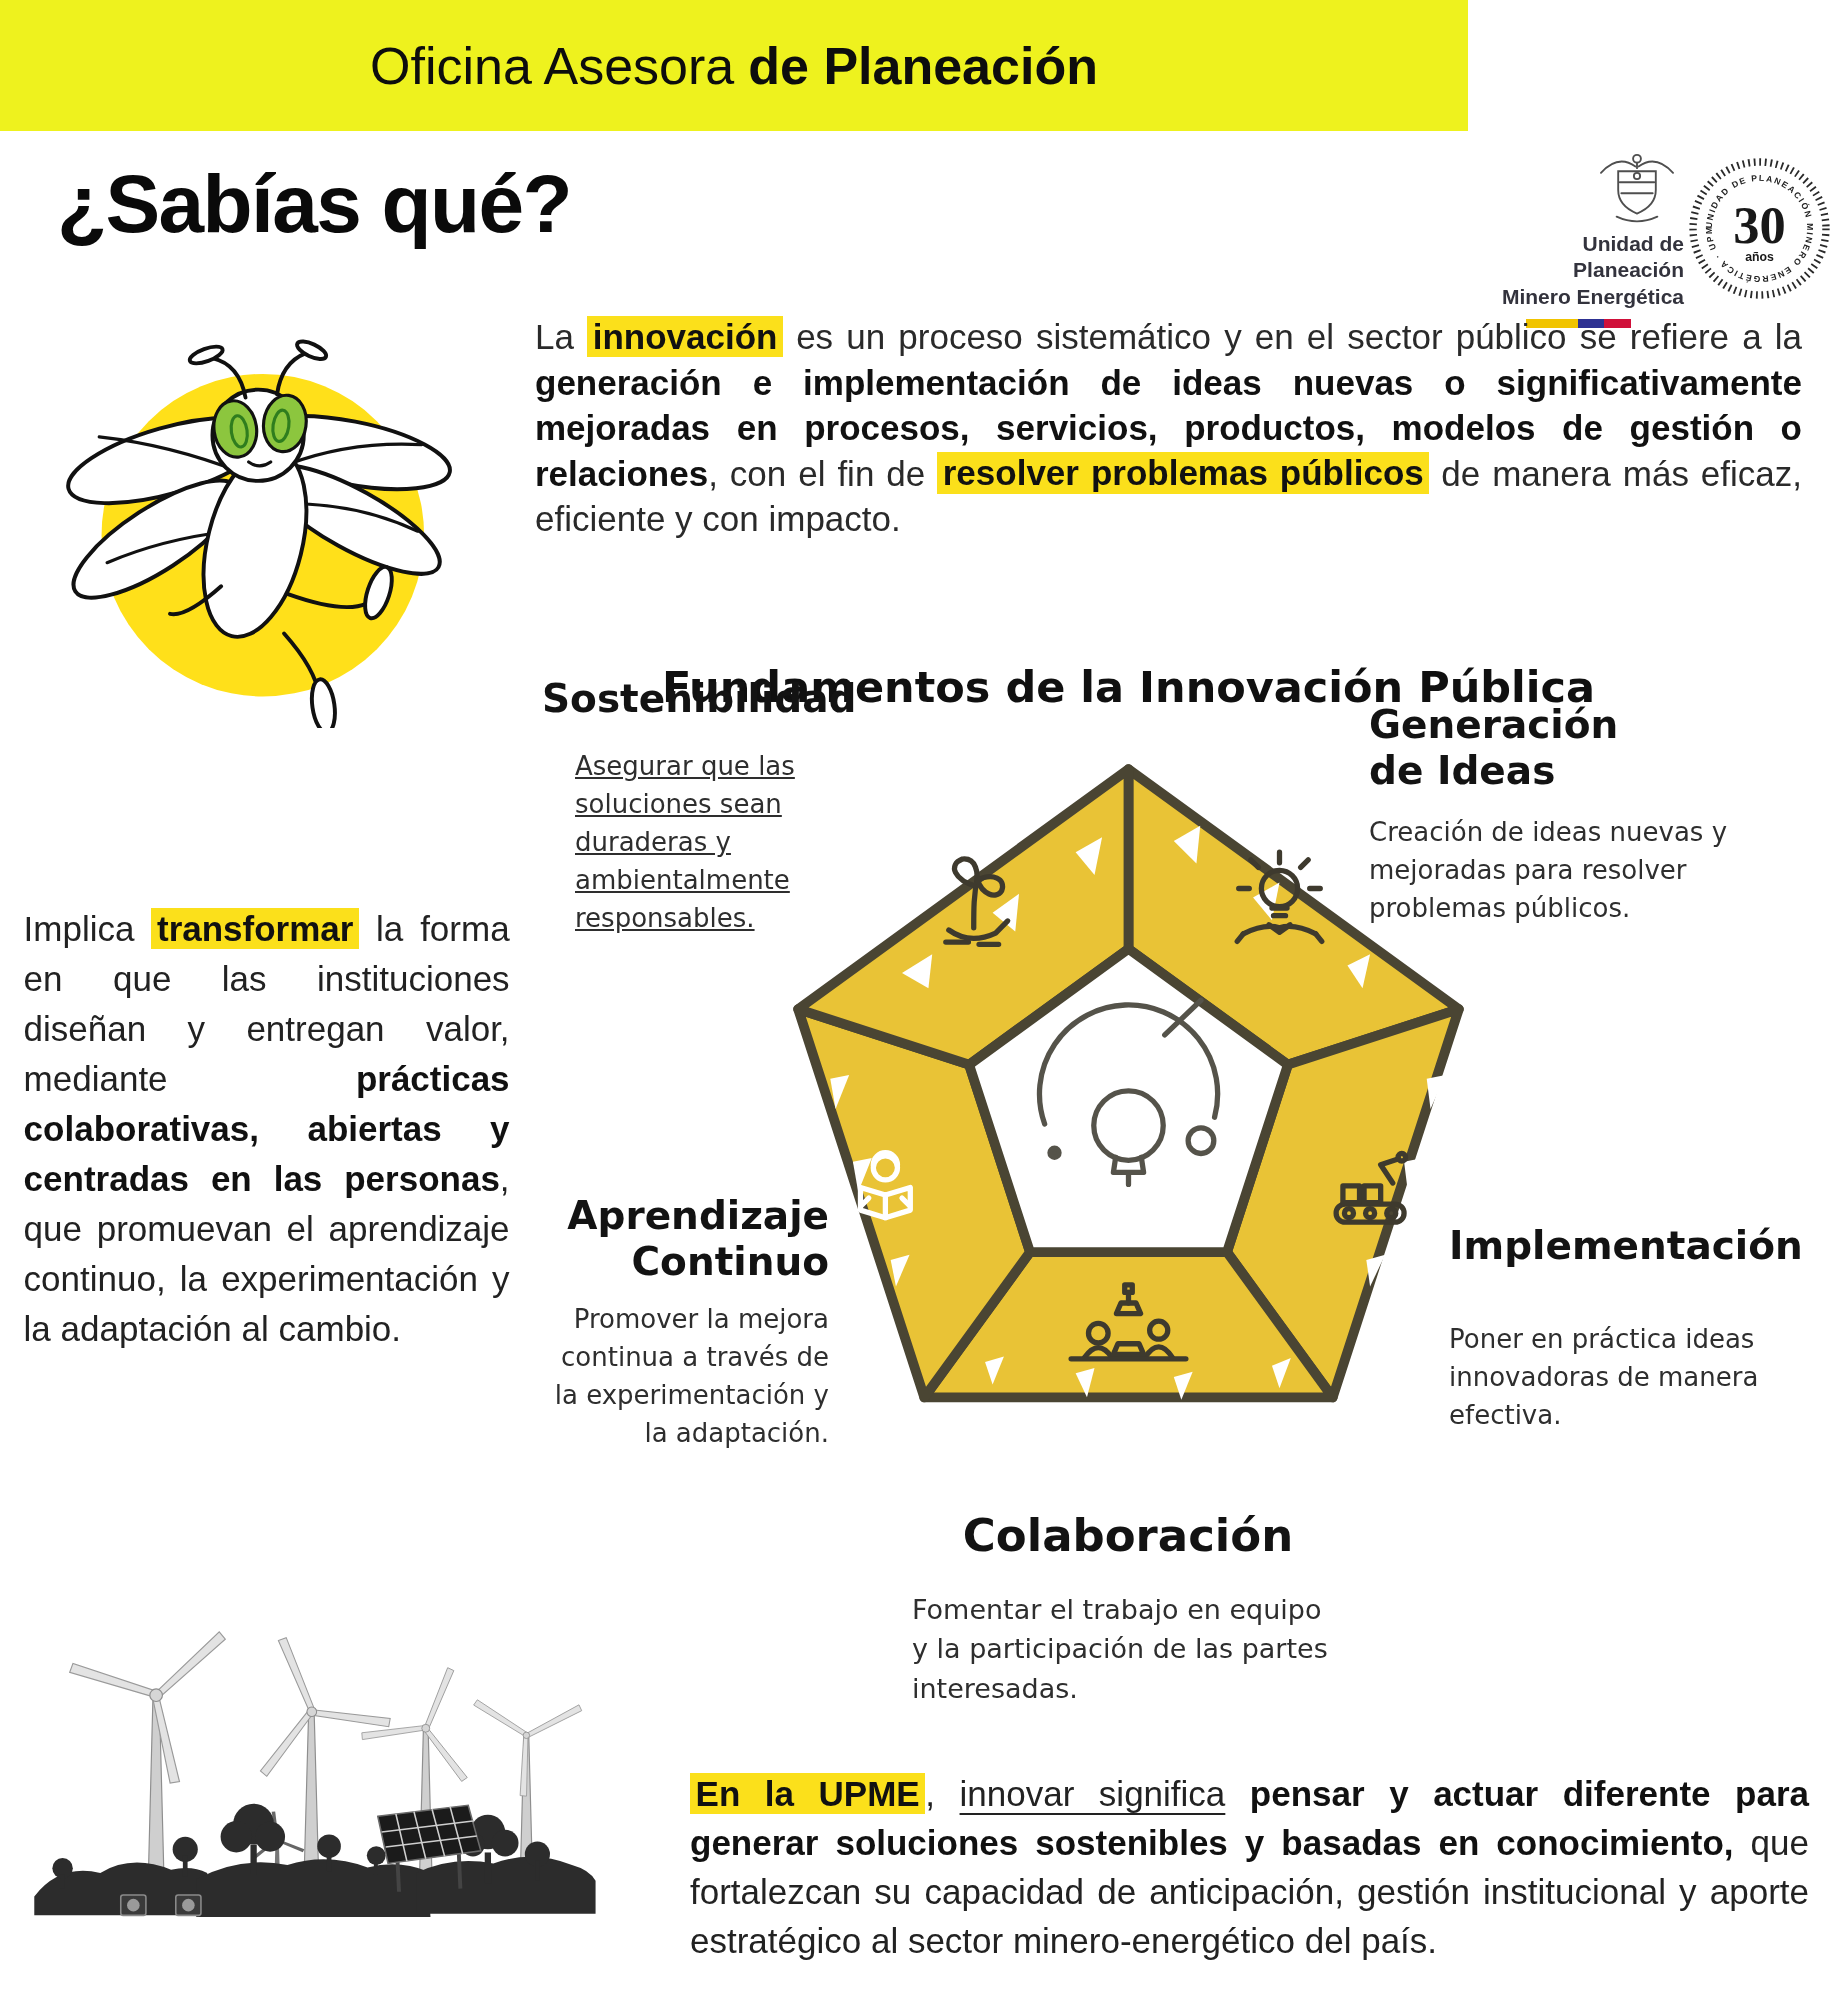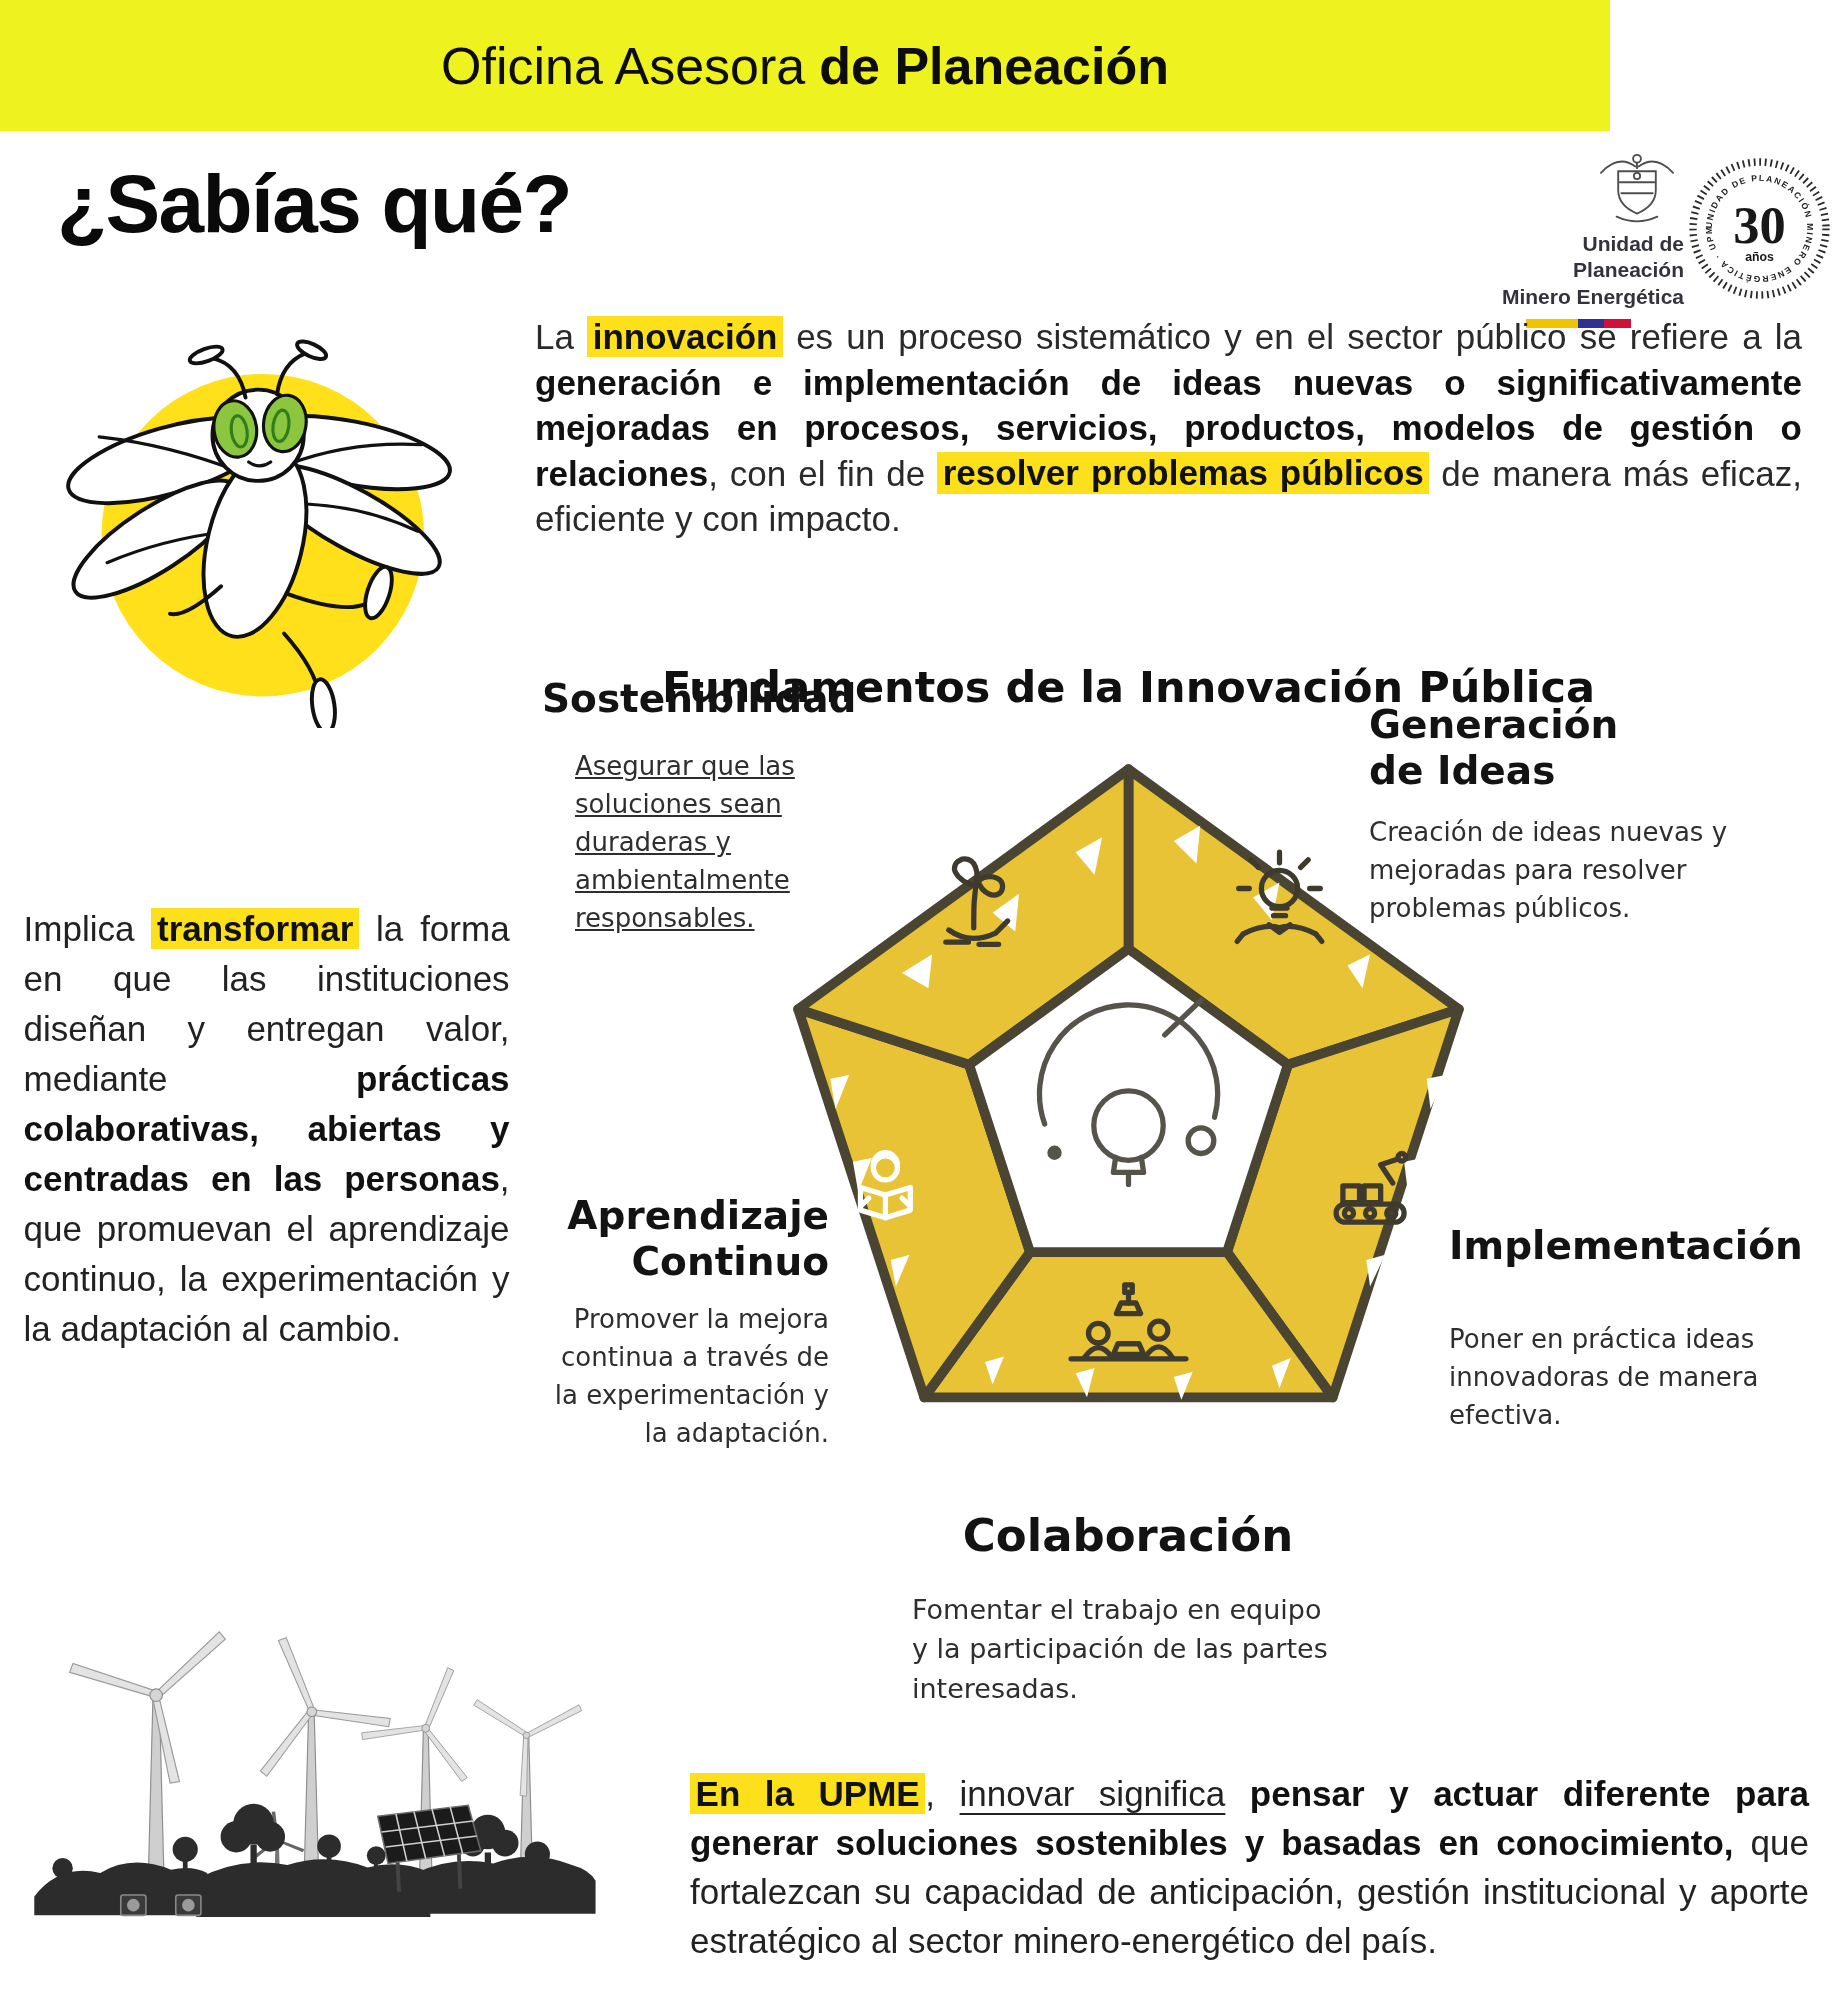--- a/index.html
+++ b/index.html
@@ -1,20 +1,20 @@
 <!DOCTYPE html>
 <html style="font-size:12.6px"><head>
 <meta charset="utf-8">
 <style>
   html,body{margin:0;padding:0;background:#ffffff;}
   .canvas{position:relative;width:1846px;height:2013px;background:#ffffff;overflow:hidden;
           font-family:"Liberation Sans",sans-serif;color:#232323;}
 
   
-  .header{position:absolute;left:0;top:0;width:1610px;height:131px;background:#EEF21E;
+  .header{position:absolute;left:0;top:0;width:1468px;height:131px;background:#EEF21E;
           display:flex;align-items:center;justify-content:center;font-size:52px;color:#0d0d0d;}
   .header .reg{font-weight:400;}
   .header .bld{font-weight:700;margin-left:14px;}
 
   .page-title{position:absolute;left:57px;top:157px;font-size:82px;font-weight:700;
               letter-spacing:-1.6px;color:#0a0a0a;font-family:"Liberation Sans",sans-serif;}
 
   
   .gov-logo{position:absolute;left:1472px;top:149px;width:212px;text-align:right;}
   .org-name{font-size:21px;font-weight:700;color:#33333d;line-height:1.25;}

